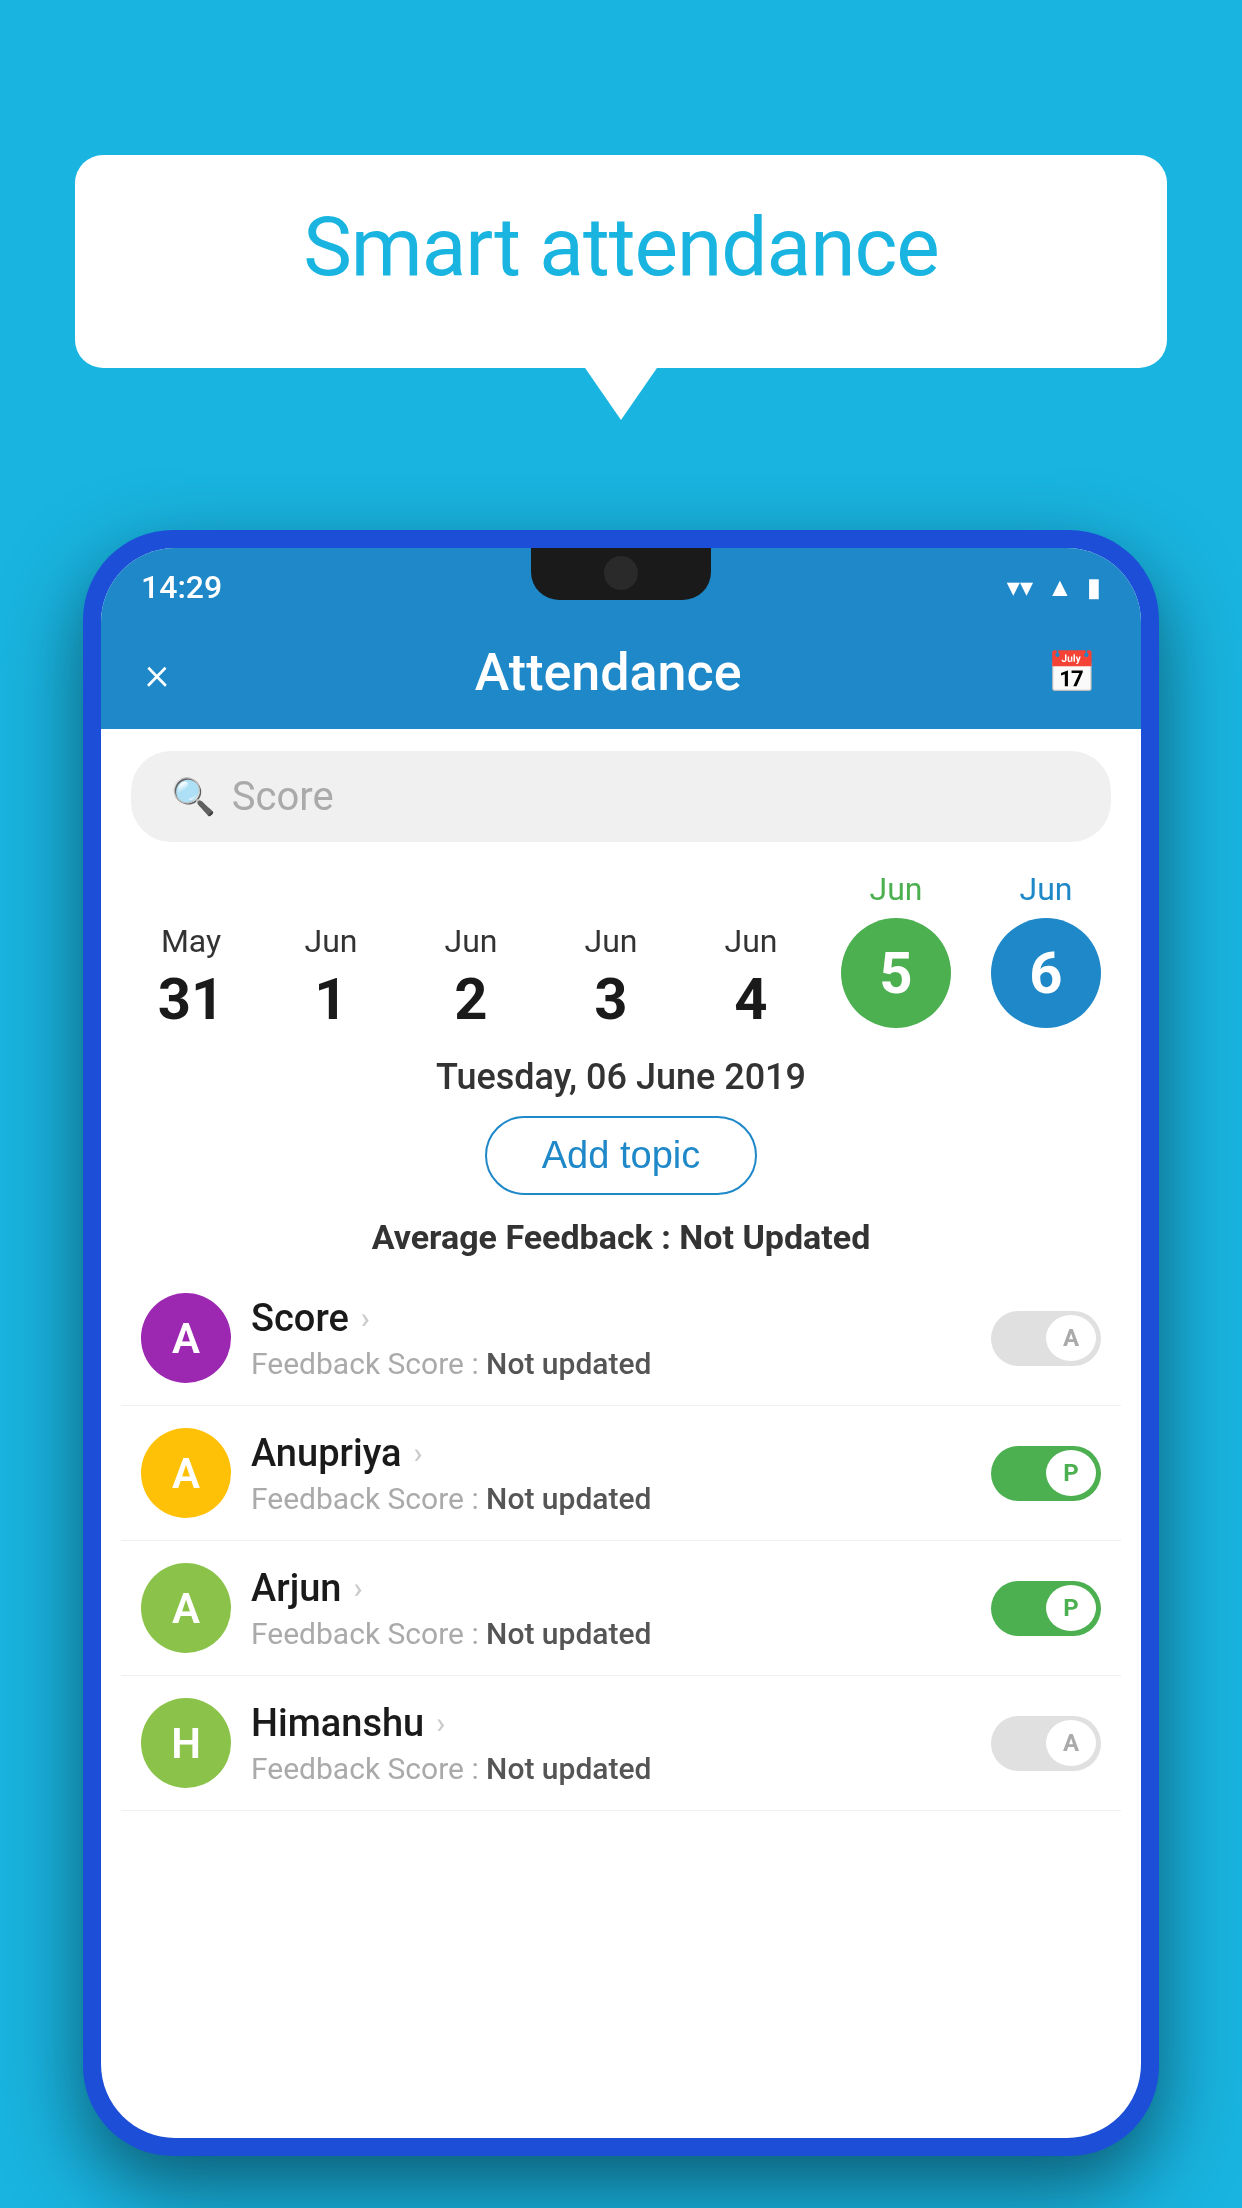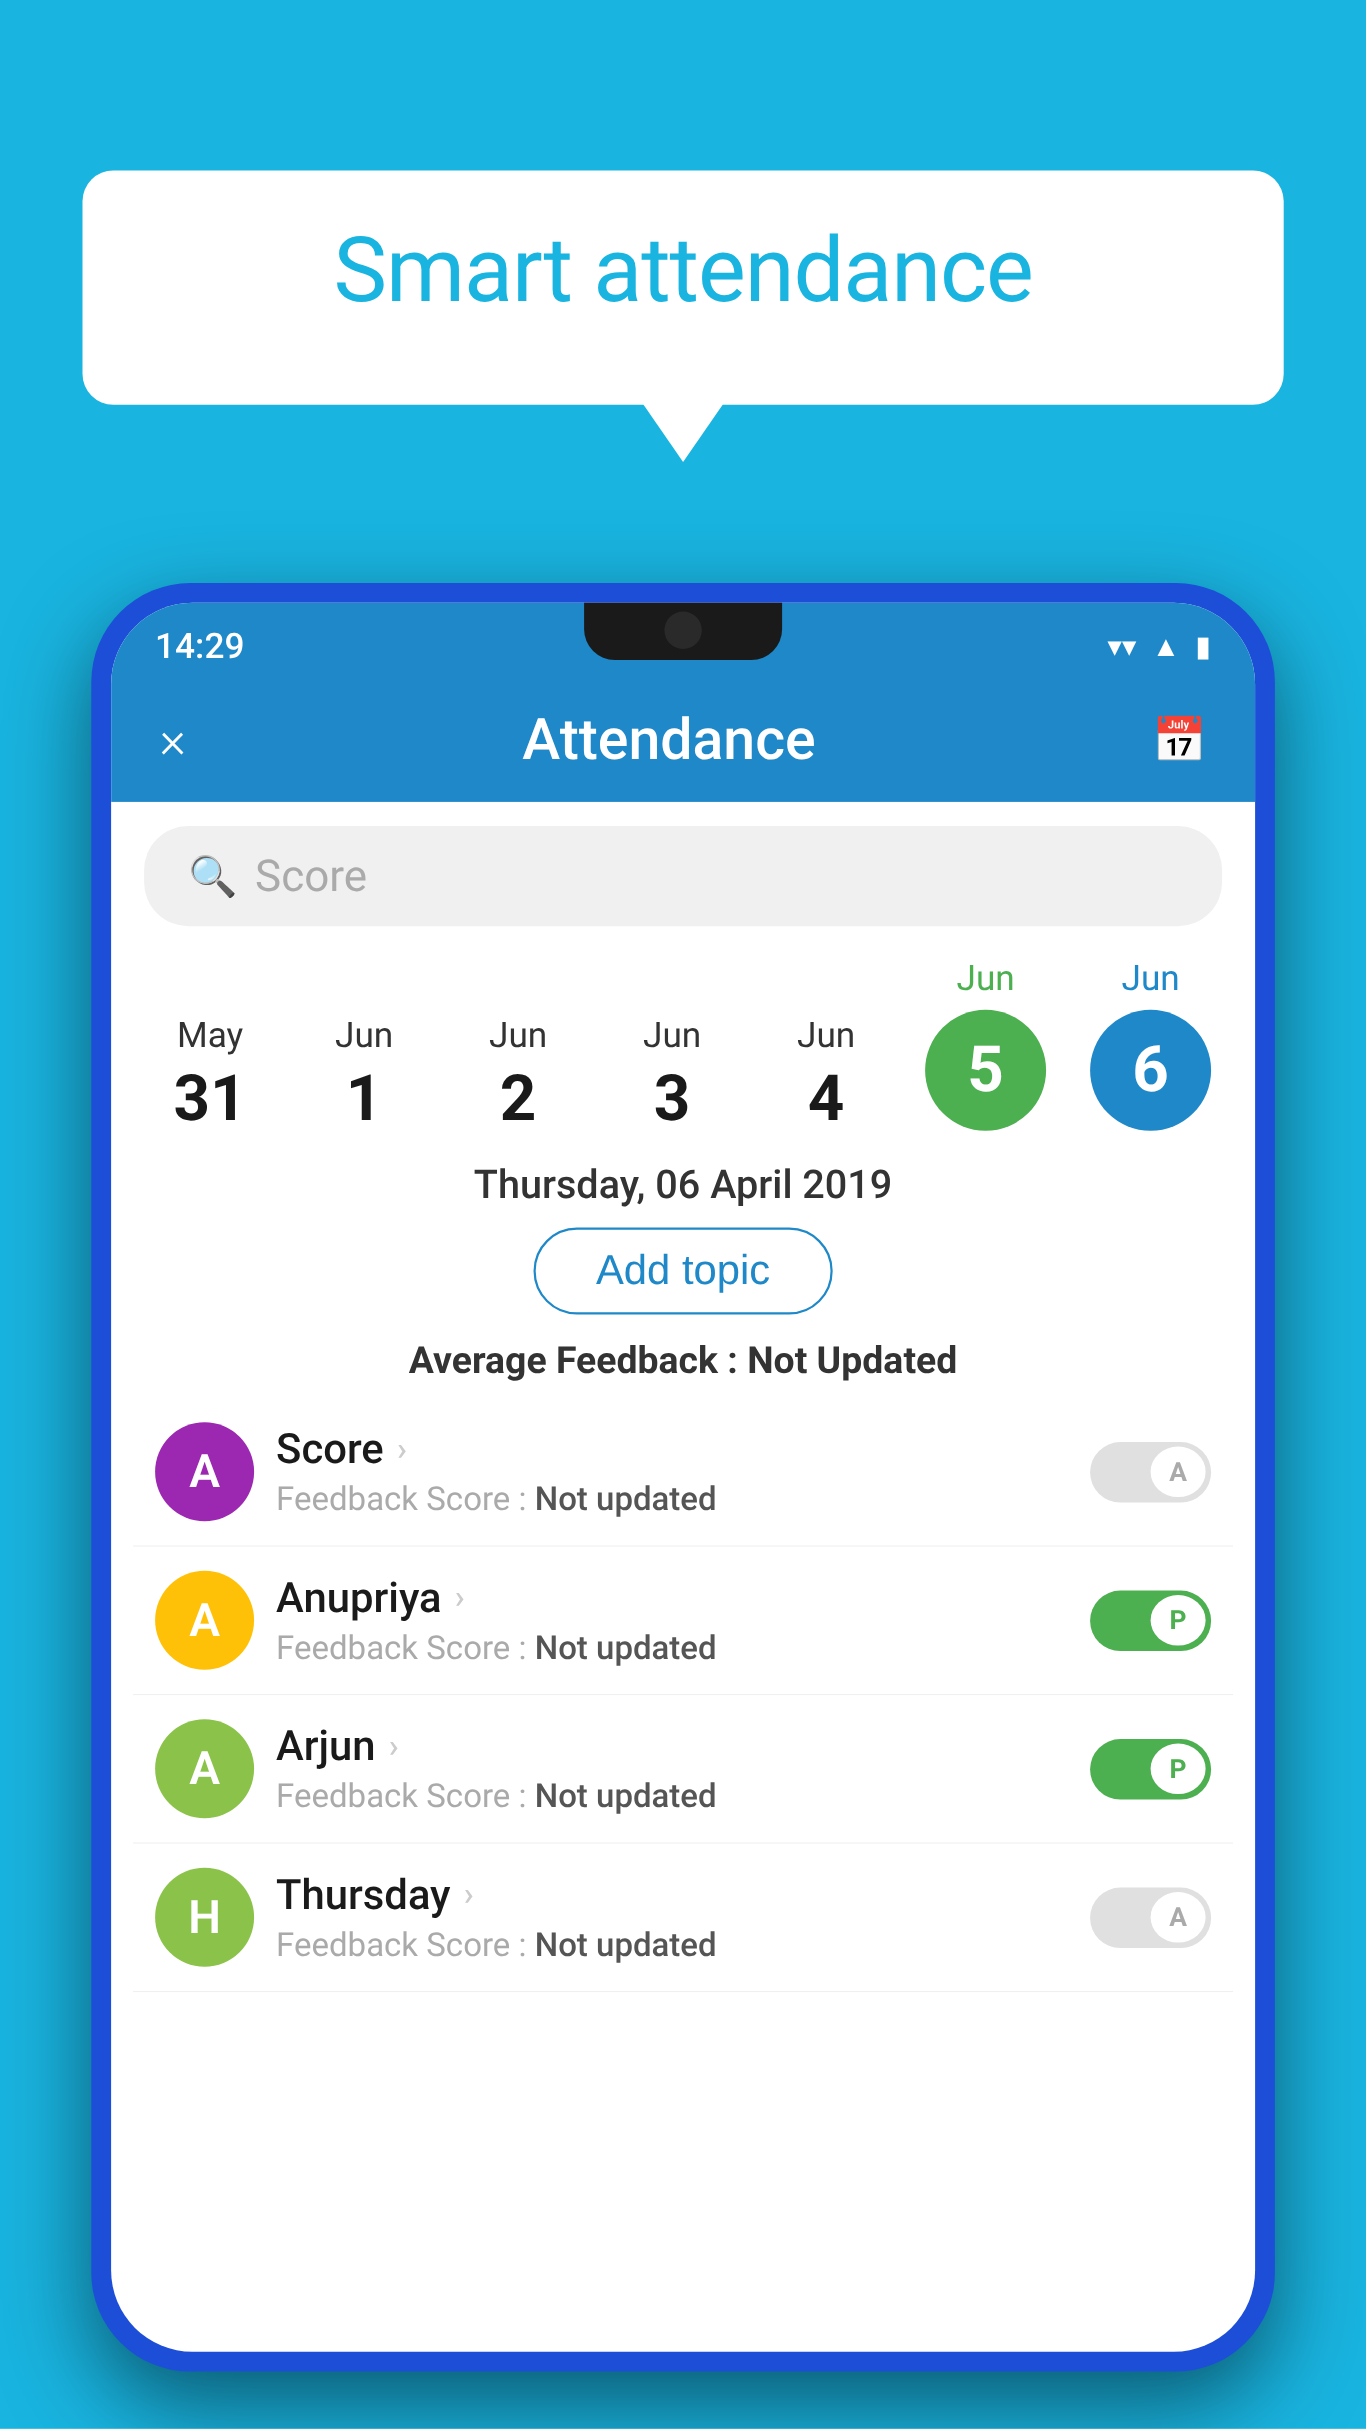--- a/index.html
+++ b/index.html
@@ -401,21 +401,21 @@
           </div>
         </div>
         <div class="date-item">
           <span class="date-month" style="color:#1e88c8;">Jun</span>
           <div class="date-circle-blue">
             <span>6</span>
           </div>
         </div>
       </div>
 
-      <div class="selected-date-label">Thursday, 06 April 2019</div>
+      <div class="selected-date-label">Tuesday, 06 June 2019</div>
 
       <button class="add-topic-btn">Add topic</button>
 
       <div class="avg-feedback">
         <span>Average Feedback :</span>
         <span>Not Updated</span>
       </div>
 
       <div class="student-list">
 
@@ -475,21 +475,21 @@
             <div class="toggle-knob">P</div>
           </div>
         </div>
 
         <div class="student-item">
           <div class="avatar" style="background:#8bc34a;">
             <span>H</span>
           </div>
           <div class="student-info">
             <div class="student-name">
-              <span>Thursday</span>
+              <span>Himanshu</span>
               <span class="chevron">›</span>
             </div>
             <div class="student-feedback">
               <span>Feedback Score :</span>
               <b>Not updated</b>
             </div>
           </div>
           <div class="toggle-absent">
             <div class="toggle-knob">A</div>
           </div>

